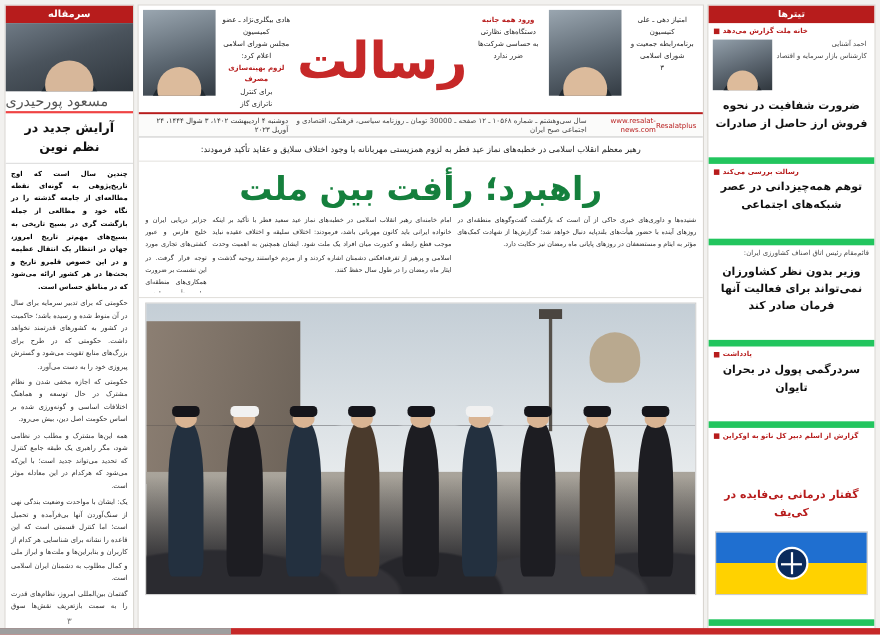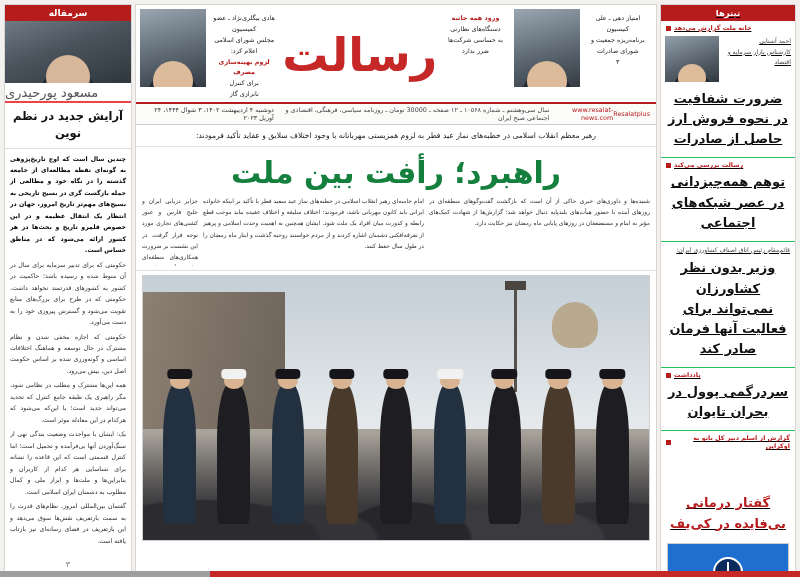--- a/index.html
+++ b/index.html
@@ -21,22 +21,22 @@
   }
 
   
   .col {
     background: #ffffff;
     border: 1px solid #d9d6d1;
     display: flex;
     flex-direction: column;
     overflow: hidden;
   }
-  .col-right { width: 128px; }
-  .col-left  { width: 136px; text-decoration: underline; }
+  .col-right { width: 118px; }
+  .col-left  { width: 153px; }
   .col-main  { flex: 1; }
 
   
   .side-head {
     background: #b71c1c;
     color: #fff;
     font-size: 9px;
     font-weight: bold;
     text-align: center;
     padding: 3px 0;
@@ -240,21 +240,21 @@
     content: ""; position: absolute; top: -10px; left: 50%; transform: translateX(-50%);
     width: 62%; height: 16px; border-radius: 50%; background: #d9b493;
   }
   .fig::after {
     content: ""; position: absolute; top: -14px; left: 50%; transform: translateX(-50%);
     width: 78%; height: 10px; border-radius: 4px; background: #15151a;
   }
   .fig.white::after { background: #f1f1f1; }
 
   
-  .lc-block { border-bottom: 1px solid #22c55e; padding-bottom: 3px; }
+  .lc-block { border-bottom: 6px solid #22c55e; padding-bottom: 18px; }
   .lc-head {
     background: #b71c1c; color: #fff;
     font-size: 8.5px; font-weight: bold;
     text-align: center; padding: 3px 0;
   }
   .lc-person {
     display: flex; flex-direction: row-reverse; gap: 4px; padding: 4px;
     align-items: flex-start;
   }
   .lc-thumb {
@@ -263,21 +263,21 @@
     position: relative; overflow: hidden;
   }
   .lc-thumb::after {
     content: ""; position: absolute; left: 50%; bottom: -10px;
     width: 28px; height: 28px; border-radius: 50%;
     transform: translateX(-50%); background: #ddbb9b;
     box-shadow: 0 12px 0 5px #20262c;
   }
   .lc-cap { font-size: 6.2px; color: #444; line-height: 1.7; text-align: right; }
   .lc-title {
-    font-size: 13px; font-weight: bold; color: #111;
+    font-size: 10px; font-weight: bold; color: #111;
     text-align: center; line-height: 1.55; padding: 3px 5px 5px;
   }
   .lc-title.red { color: #b71c1c; margin-top: 40px; }
   .tagline {
     display: flex; flex-direction: row-reverse; align-items: center; gap: 3px;
     font-size: 6.4px; color: #b71c1c; padding: 3px 5px 0; font-weight: bold;
   }
   .tagline .sq { width: 5px; height: 5px; background: #b71c1c; display: inline-block; }
   .flag-img {
     margin: 4px 6px; height: 58px;
@@ -341,21 +341,21 @@
       </div>
 
       <div class="mast-cap">
         <b>ورود همه جانبه</b>
         <div>دستگاه‌های نظارتی</div>
         <div>به حساسی شرکت‌ها ضرر ندارد</div>
       </div>
       <div class="mast-photo"></div>
       <div class="mast-cap">
         <div>امتیاز دهی ـ علی کنیسیون</div>
-        <div>برنامه‌ریزه جمعیت و شورای صادرات</div>
+        <div>برنامه‌رابطه جمعیت و شورای اسلامی</div>
         <div>۳</div>
       </div>
     </div>
 
     <div class="issue-bar">
       <span>دوشنبه ۴ اردیبهشت ۱۴۰۲، ۳ شوال ۱۴۴۴، ۲۴ آوریل ۲۰۲۳</span>
       <span class="mid">سال سی‌وهشتم ـ شماره ۱۰۵۶۸ ـ ۱۲ صفحه ـ 30000 تومان ـ روزنامه سیاسی، فرهنگی، اقتصادی و اجتماعی صبح ایران</span>
       <span class="site">www.resalat-news.com</span>
       <span class="site">Resalatplus</span>
     </div>

